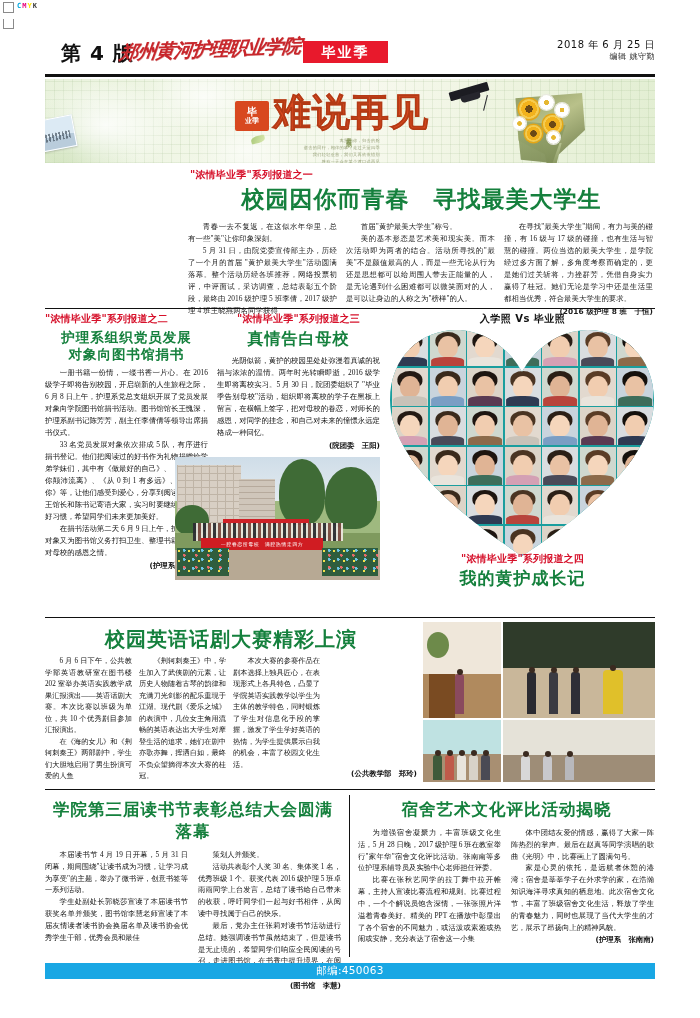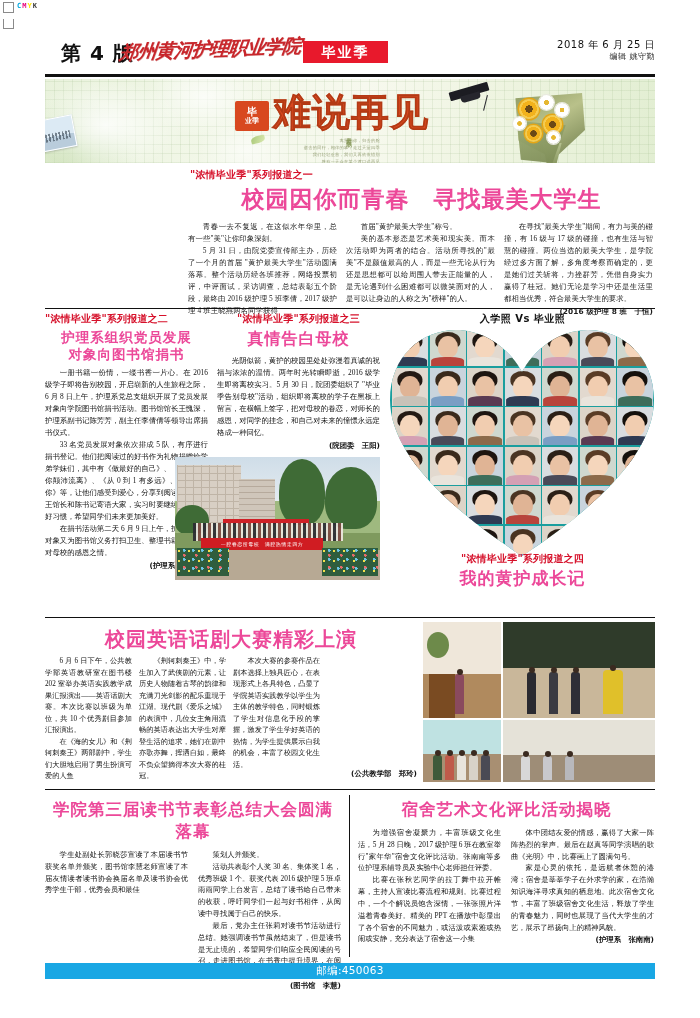--- a/index.html
+++ b/index.html
@@ -79,21 +79,21 @@
   .photo-card{position:absolute;left:-22px;top:40px;width:50px;height:30px;background:#c9dcea;
      transform:rotate(-11deg);border:1px solid #fff;box-shadow:0 1px 2px rgba(0,0,0,.18);
      background-image:linear-gradient(180deg,#dceaf4 0 58%,#b9ccdb 58% 100%);}
   .photo-card:after{content:"";position:absolute;left:4px;top:14px;right:4px;height:8px;
      background:repeating-linear-gradient(90deg,#3c4a57 0 1.6px,transparent 1.6px 3.4px);opacity:.65;}
 
   
   .hr{background:#111;position:absolute;}
   .kicker{color:#d6102a;font-weight:bold;font-size:10px;letter-spacing:.2px;
      font-family:"DejaVu Sans","Liberation Sans",sans-serif;}
-  .headline{font-weight:bold;letter-spacing:1px;font-family:"DejaVu Sans","Liberation Sans",sans-serif;color:#ec4899;}
+  .headline{font-weight:bold;letter-spacing:1px;font-family:"DejaVu Sans","Liberation Sans",sans-serif;color:#15803d;}
   .body-col{font-size:7.4px;line-height:1.62;text-align:justify;text-justify:inter-character;
      color:#1b1b1b;letter-spacing:0.1px;}
   .body-col p{margin:0 0 0.5px 0;text-indent:2em;}
   .byline{font-weight:bold;font-size:7.4px;text-align:right;display:block;margin-top:1px;
      font-family:"DejaVu Sans","Liberation Sans",sans-serif;}
 
   
   .a1{position:absolute;left:45px;top:168px;width:610px;height:140px;}
   .a1-photos{position:absolute;left:0;top:0;width:133px;height:138px;background:#f6e7e9;padding:3px;box-sizing:border-box;}
   .ph{position:relative;overflow:hidden;}
@@ -595,20 +595,21 @@
     </div>
   </div>
 
   <div class="rule-b"></div>
   <div class="vdiv"></div>
 
   <div class="a6">
     <div class="headline a67h">学院第三届读书节表彰总结大会圆满落幕</div>
     <div class="a67cols">
       <div>
+          <p>本届读书节 4 月 19 日开幕，5 月 31 日闭幕，期间围绕"让读书成为习惯，让学习成为享受"的主题，举办了微书评，创意书签等一系列活动。</p>
           <p>学生处副处长郭晓莎宣读了本届读书节获奖名单并颁奖，图书馆李慧老师宣读了本届友情读者读书协会换届名单及读书协会优秀学生干部，优秀会员和最佳</p>
         </div>
       <div>
         <div>
             <p>策划人并颁奖。</p>
             <p>活动共表彰个人奖 30 名、集体奖 1 名，优秀班级 1 个。获奖代表 2016 级护理 5 班卓雨雨同学上台发言，总结了读书给自己带来的收获，呼吁同学们一起与好书相伴，从阅读中寻找属于自己的快乐。</p>
             <p>最后，党办主任张莉对读书节活动进行总结。她强调读书节虽然结束了，但是读书是无止境的，希望同学们响应全民阅读的号召，走进图书馆，在书香中提升境界，在阅读中成就人生。</p>
           </div>
         <span class="byline">(图书馆　李慧)</span>
       </div>

